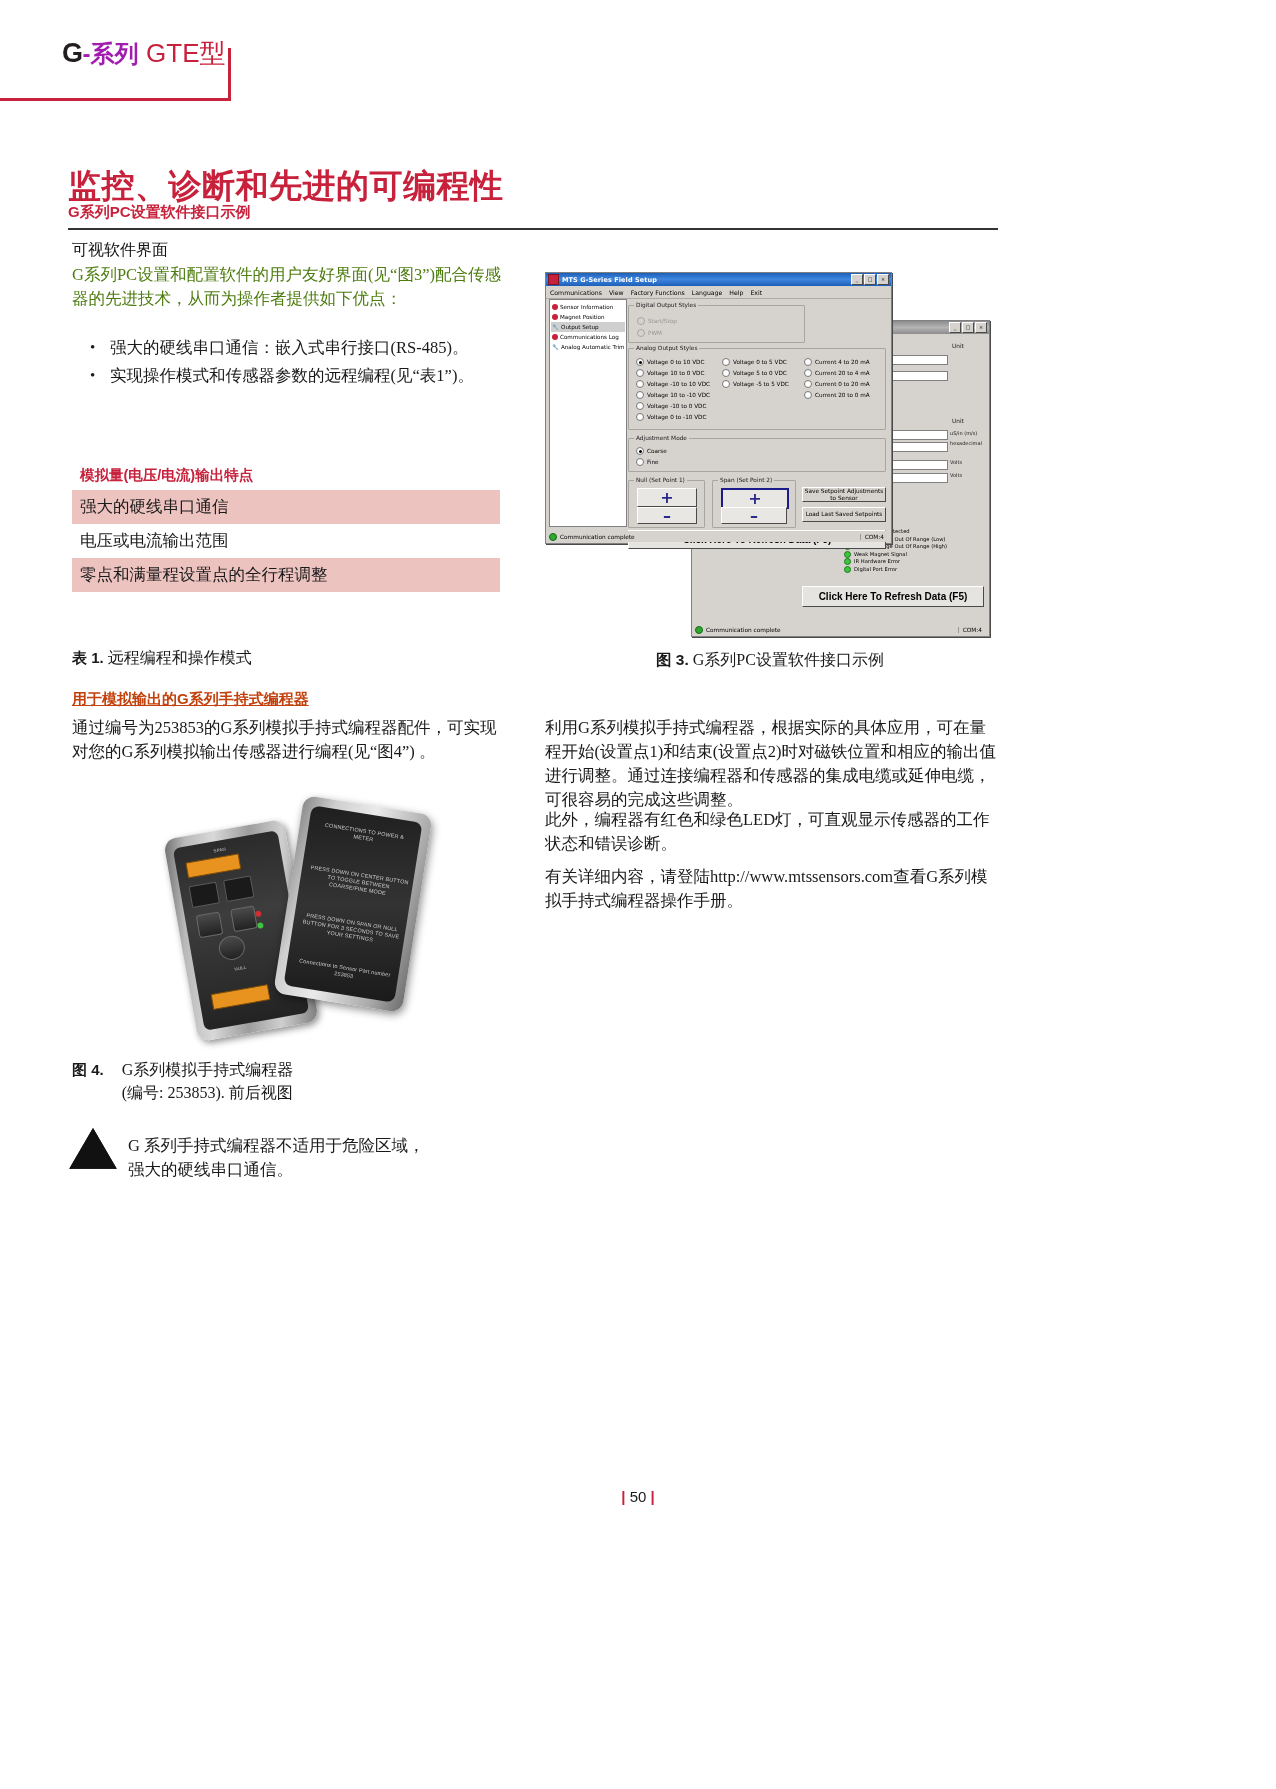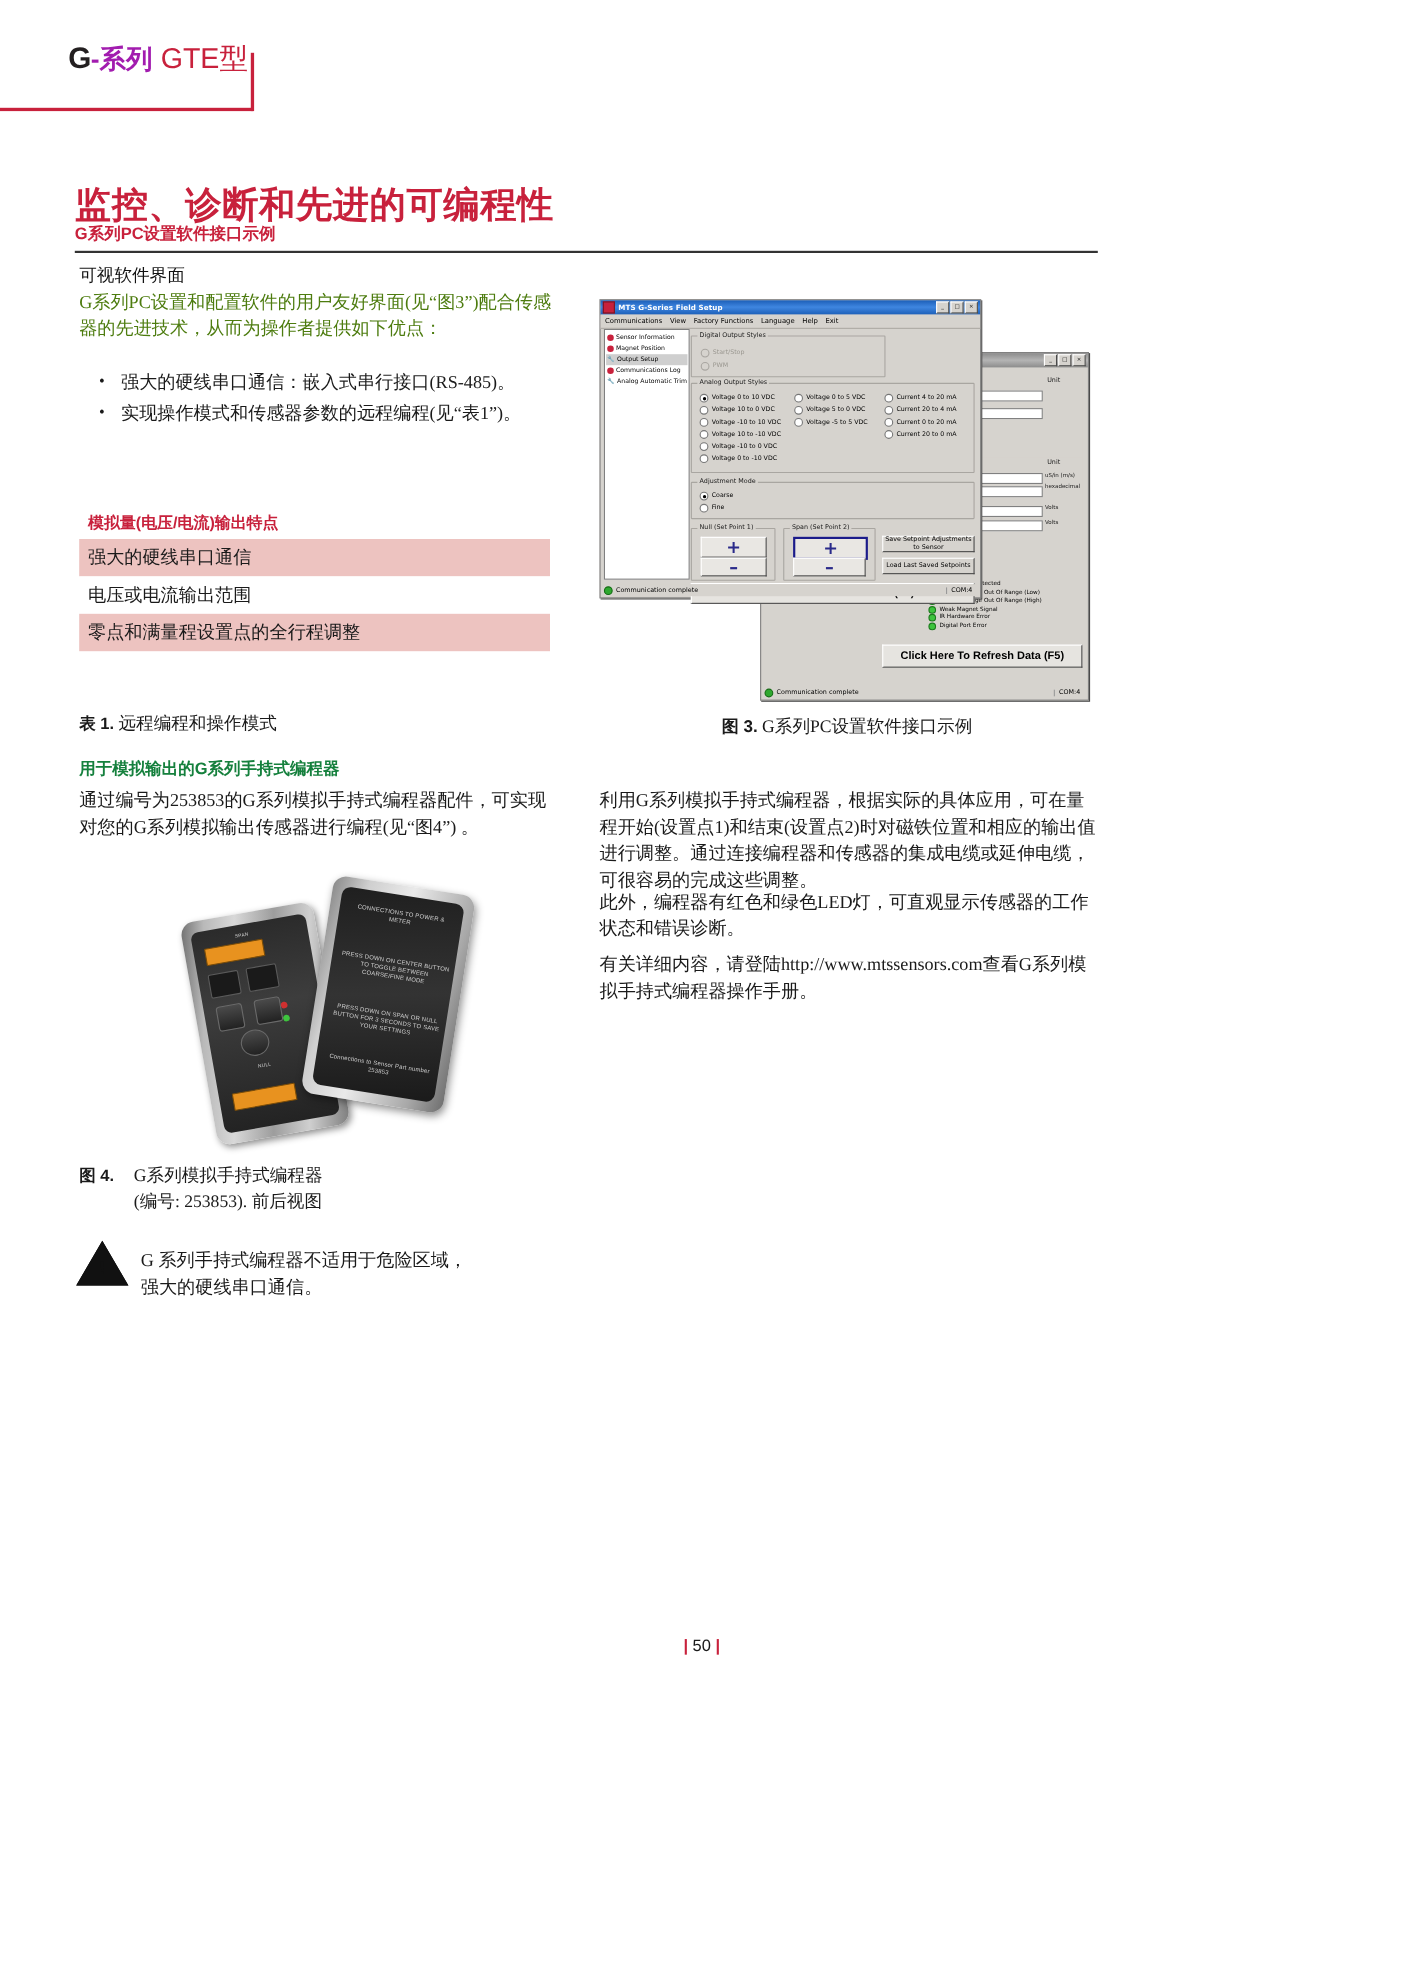--- a/index.html
+++ b/index.html
@@ -102,21 +102,21 @@
         border-bottom-color:#4a4a4a;display:flex;align-items:center;justify-content:center;
         font-family:"Liberation Sans","DejaVu Sans",sans-serif;font-weight:bold;font-size:10px;color:#000;}
 
   .errli{display:flex;align-items:center;gap:3px;font-size:5.2px;color:#000;line-height:7.5px;
         white-space:nowrap;}
   .errdot{width:5px;height:5px;border-radius:50%;background:#3ec43e;border:1px solid #1d7a1d;flex:0 0 auto;}
   .fld{background:#fff;border:1px solid #808080;height:8px;}
 
   
   .h2b{position:absolute;left:72px;top:690px;font-family:"Liberation Sans","DejaVu Sans",sans-serif;
-       font-weight:bold;font-size:15px;color:#15803d;}
+       font-weight:bold;font-size:15px;color:#c2410c;text-decoration:underline;}
   .para-b{position:absolute;left:72px;top:716px;width:430px;font-size:16.5px;line-height:24px;}
   .para-r1{position:absolute;left:545px;top:716px;width:455px;font-size:16.5px;line-height:24px;}
   .para-r2{position:absolute;left:545px;top:808px;width:455px;font-size:16.5px;line-height:24px;}
   .para-r3{position:absolute;left:545px;top:865px;width:455px;font-size:16.5px;line-height:24px;}
 
   
   .fig4{position:absolute;left:140px;top:790px;width:330px;height:250px;}
   .fig4-cap{position:absolute;left:72px;top:1058px;width:420px;font-size:16px;line-height:23px;}
   .fig4-cap b{font-family:"Liberation Sans","DejaVu Sans",sans-serif;font-size:15px;}
 

